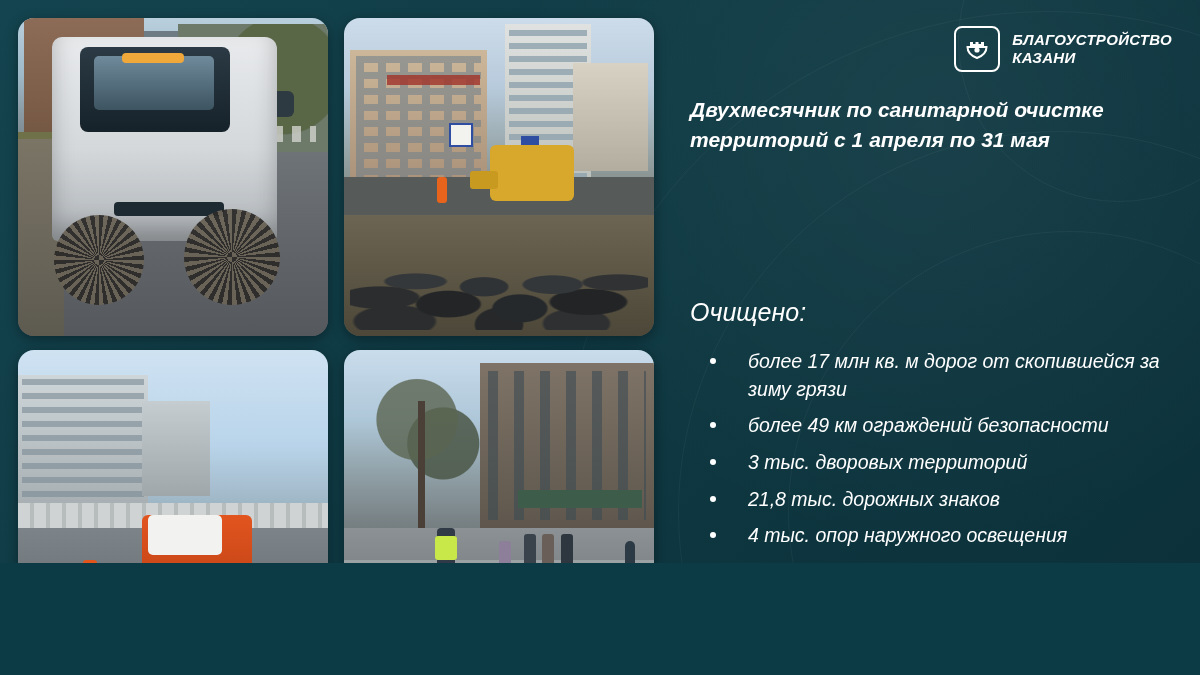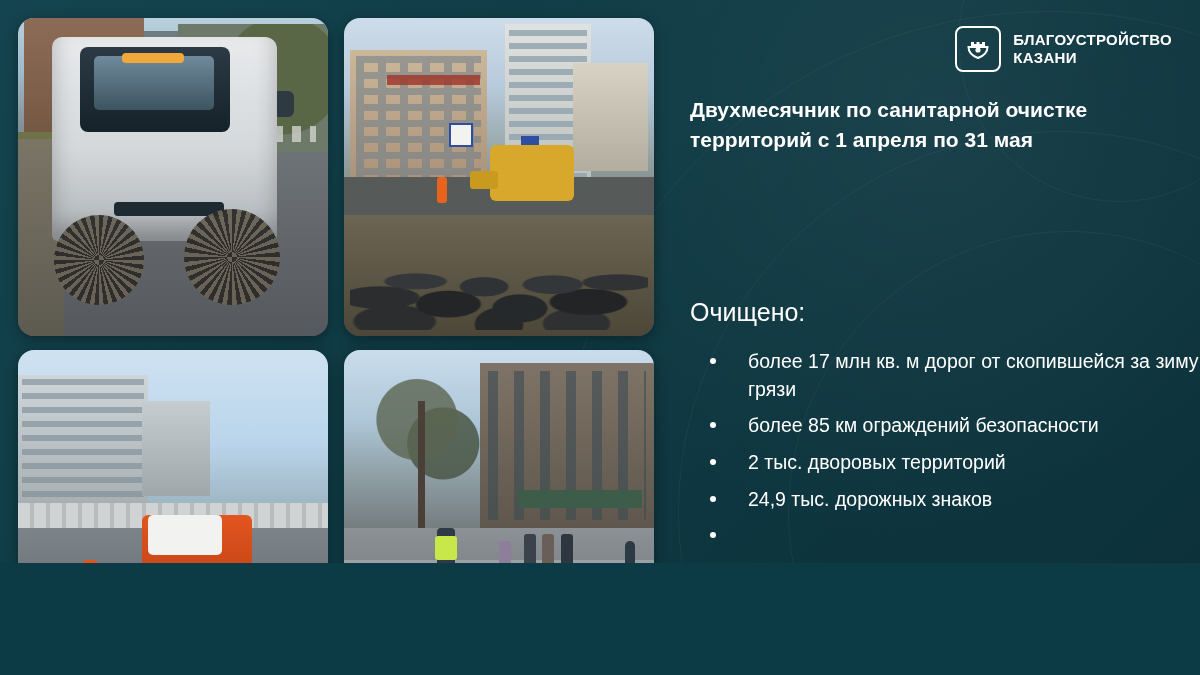--- a/index.html
+++ b/index.html
@@ -15,20 +15,21 @@
   }
   .slide {
     position: relative;
     width: 1200px;
     height: 563px;
     background: #113f49;
     background-image:
       radial-gradient(circle at 78% 22%, rgba(255,255,255,0.05) 0%, rgba(255,255,255,0) 42%),
       linear-gradient(135deg, #14444f 0%, #0f3a44 45%, #0c313a 100%);
     overflow: hidden;
+    font-style: italic;
   }
   
   .arc {
     position: absolute;
     border: 1px solid rgba(255,255,255,0.045);
     border-radius: 50%;
     pointer-events: none;
   }
   .arc.a1 { width: 560px; height: 560px; right: -150px; bottom: -230px; }
   .arc.a2 { width: 760px; height: 760px; right: -240px; bottom: -330px; }
@@ -316,29 +317,30 @@
 
     <div class="cleaned-label">Очищено:</div>
 
     <ul class="bullets">
       <li>
         <span class="dot"></span>
         <span>более 17 млн кв. м  дорог от скопившейся за зиму грязи</span>
       </li>
       <li>
         <span class="dot"></span>
-        <span>более 85 км ограждений безопасности</span>
-      </li>
-      <li>
-        <span class="dot"></span>
-        <span>2 тыс. дворовых территорий</span>
-      </li>
-      <li>
-        <span class="dot"></span>
-        <span>24,9 тыс. дорожных знаков</span>
-      </li>
-      <li>
-        <span class="dot"></span>
+        <span>более 49 км ограждений безопасности</span>
+      </li>
+      <li>
+        <span class="dot"></span>
+        <span>3 тыс. дворовых территорий</span>
+      </li>
+      <li>
+        <span class="dot"></span>
+        <span>21,8 тыс. дорожных знаков</span>
+      </li>
+      <li>
+        <span class="dot"></span>
+        <span>4 тыс. опор наружного освещения</span>
       </li>
     </ul>
 
   </div>
 </div>
 
 </body></html>

